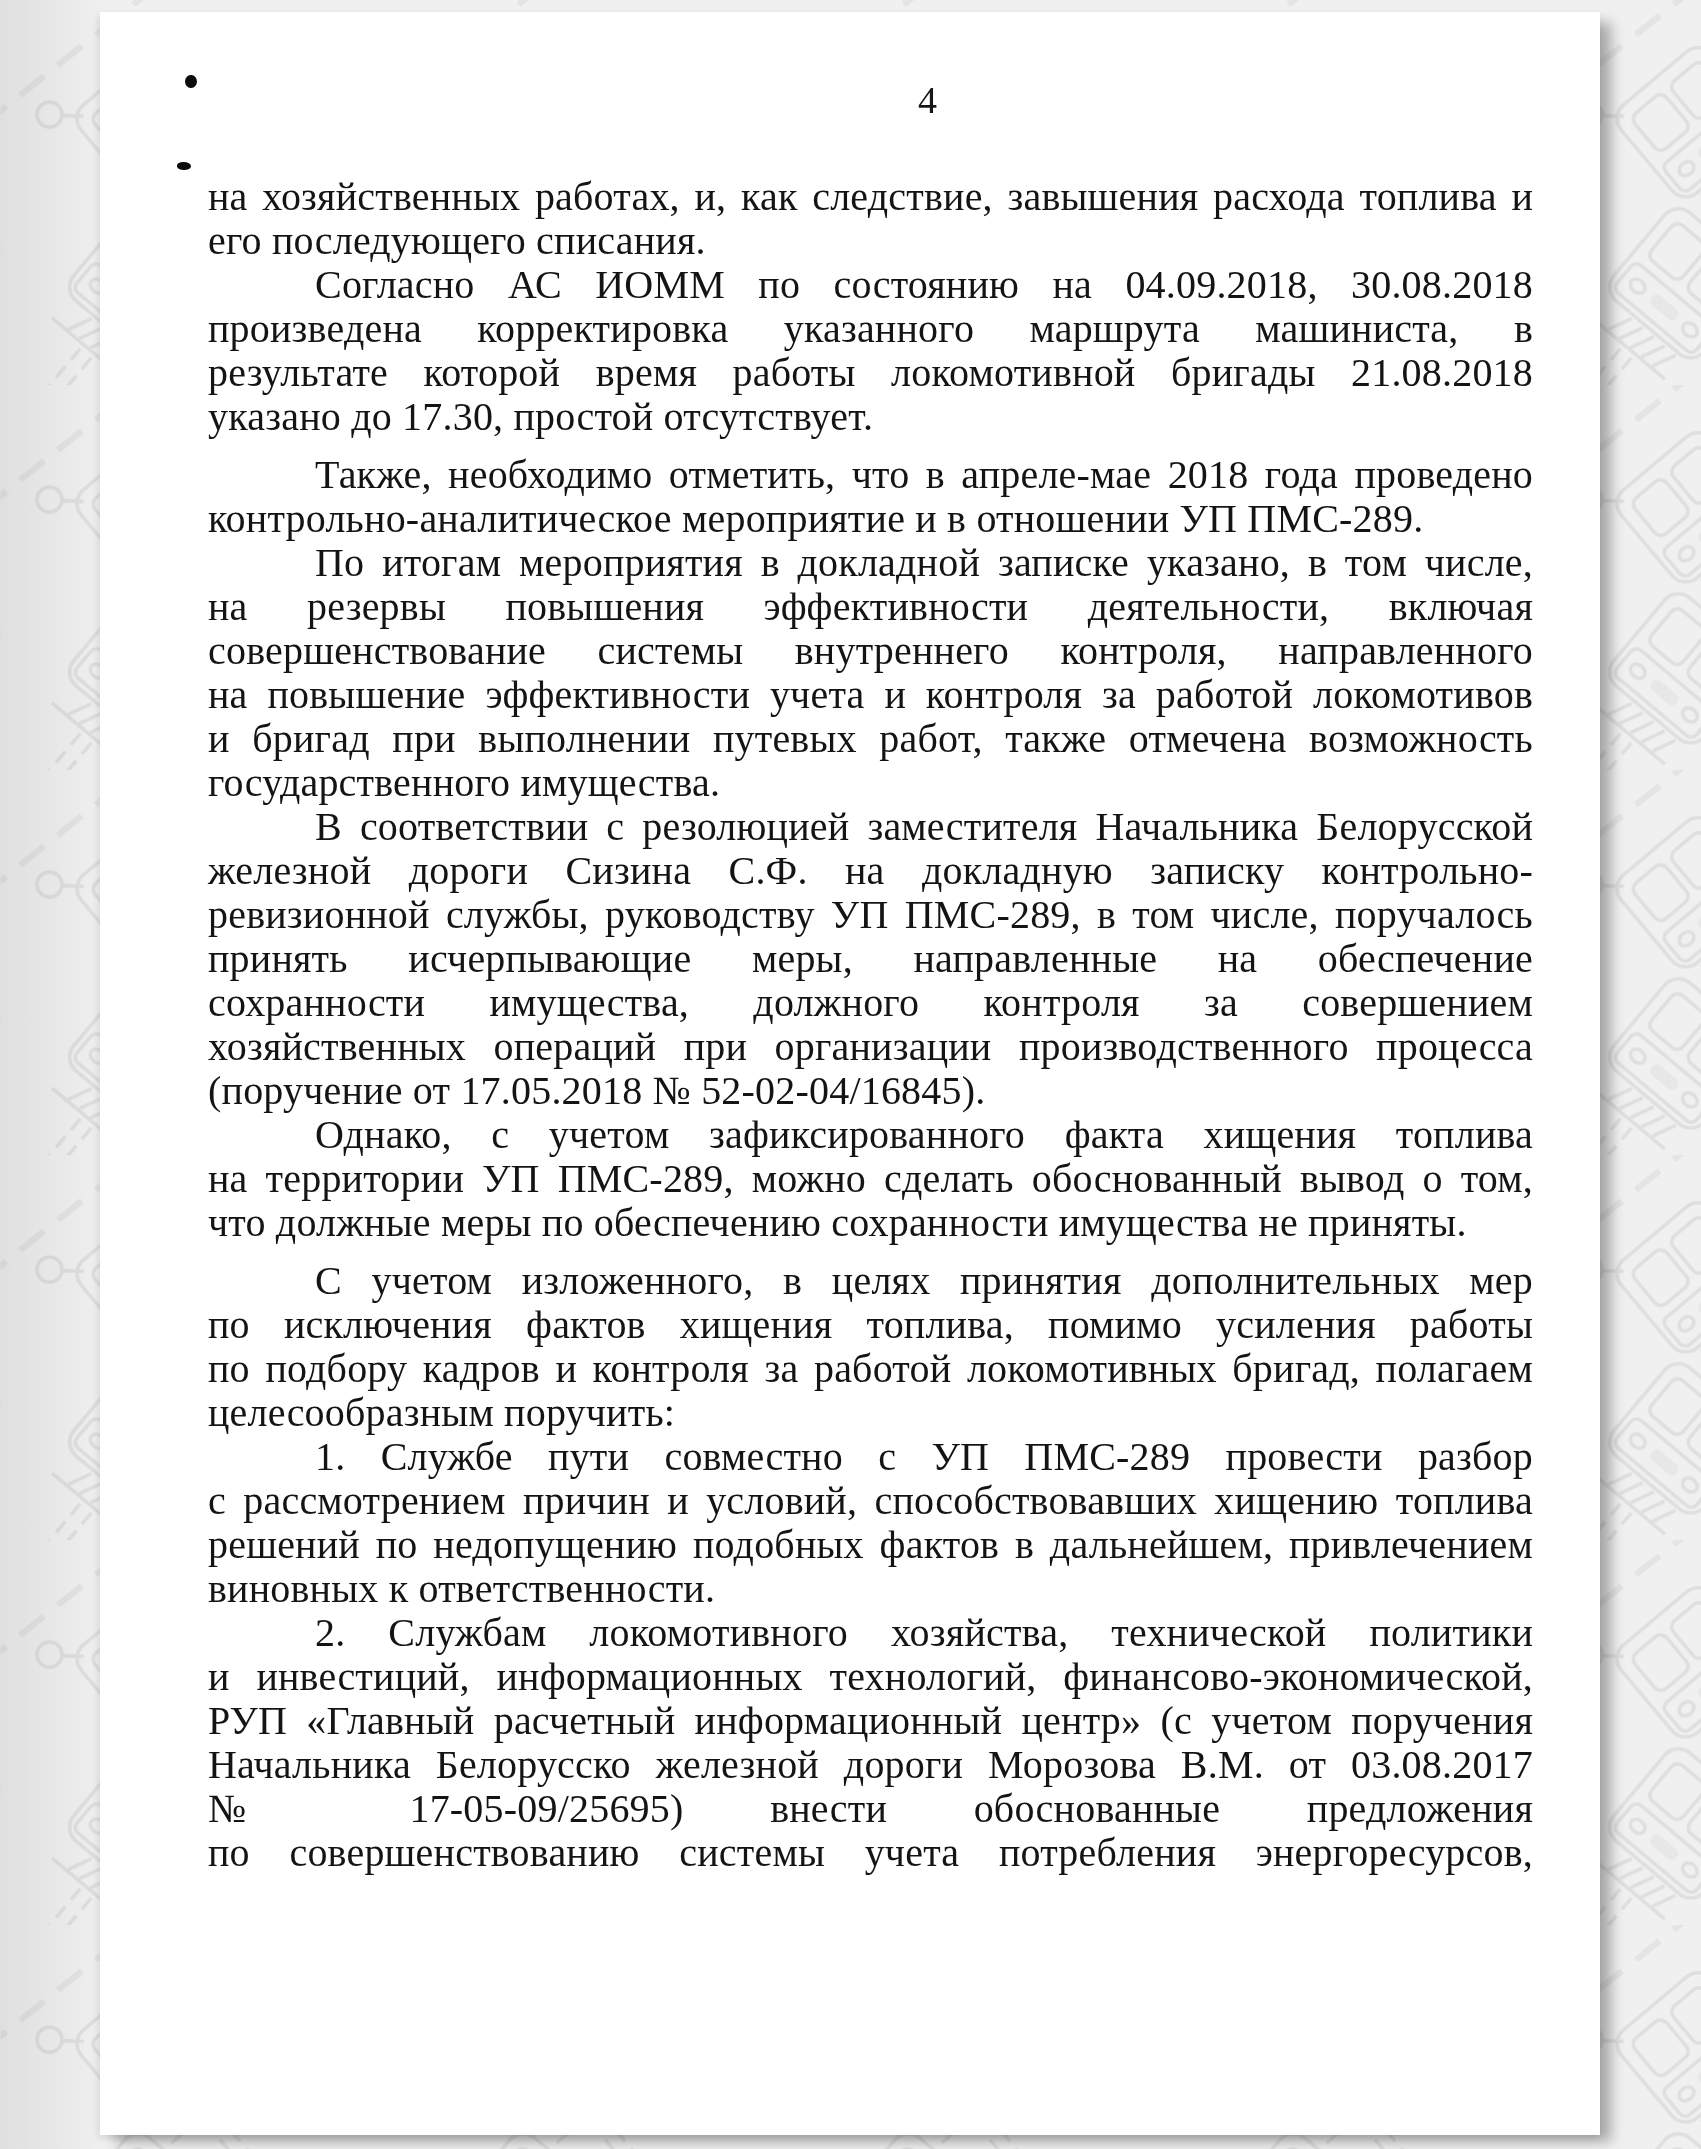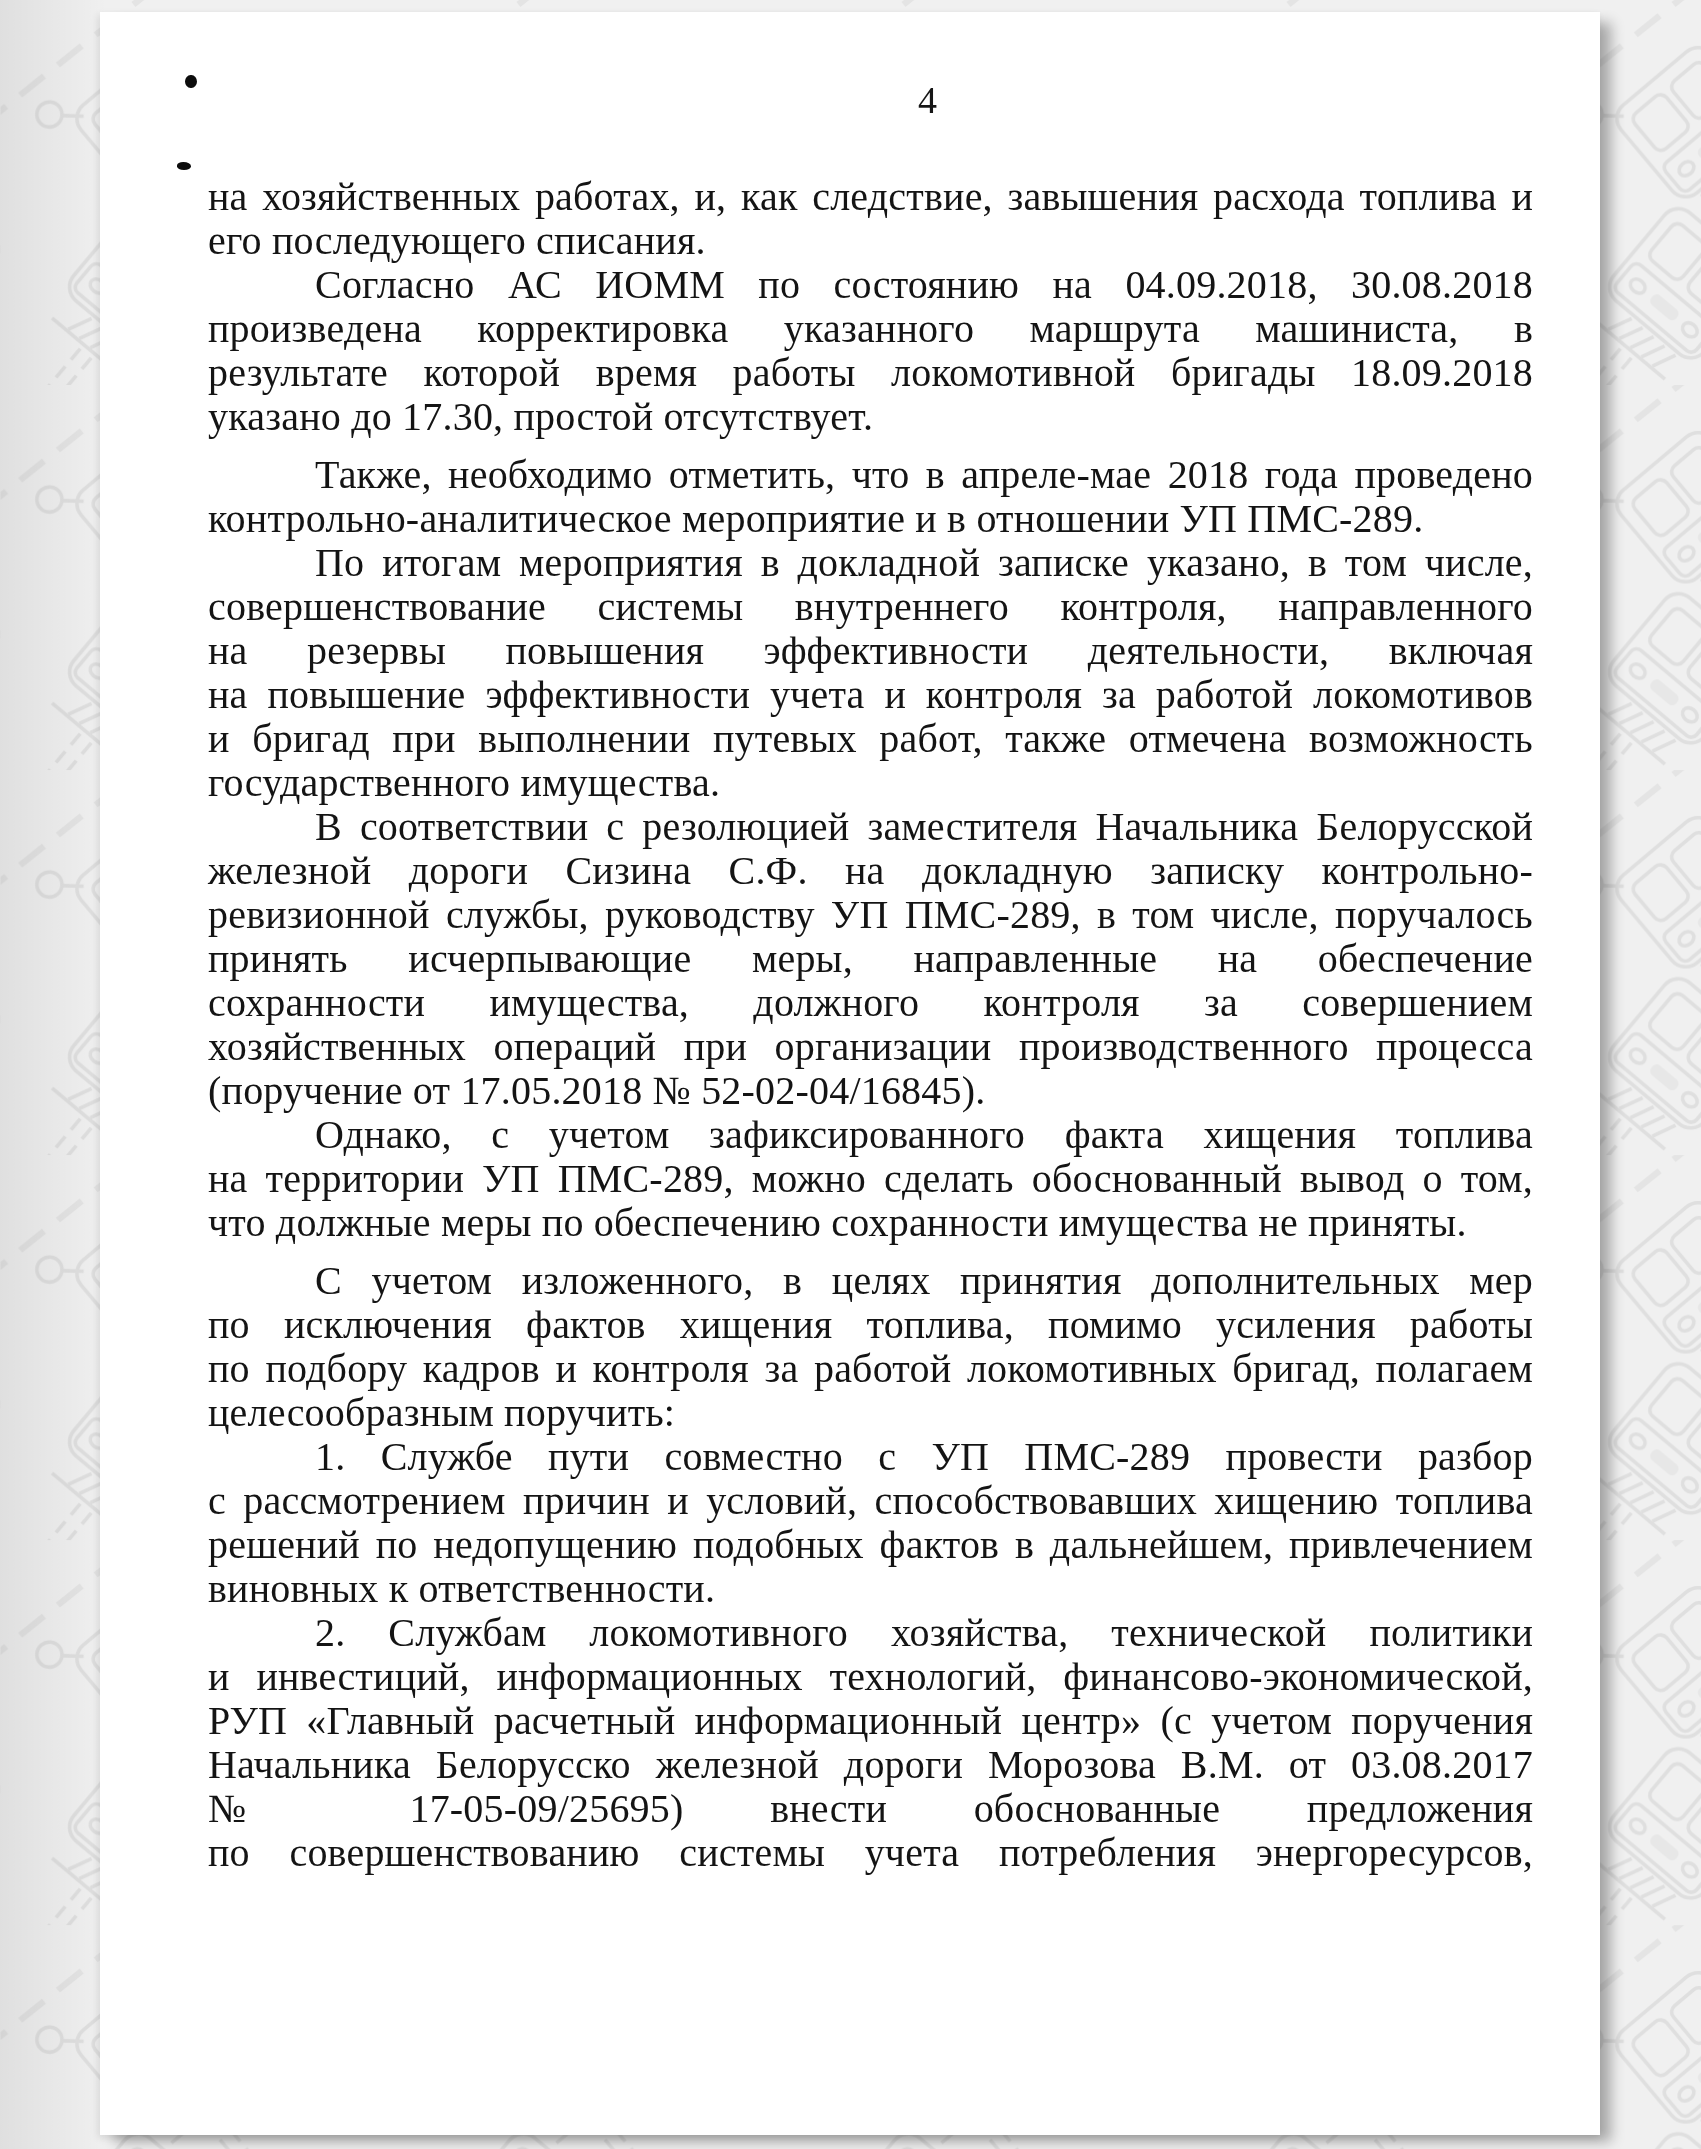--- a/index.html
+++ b/index.html
@@ -67,31 +67,31 @@
     <div class="speck s2"></div>
     <div class="page-number">4</div>
     <div class="doc-body" id="doc-body">
         <div class="paragraph">
           <div class="line">на хозяйственных работах, и, как следствие, завышения расхода топлива и</div>
           <div class="line lastline">его последующего списания.</div>
         </div>
         <div class="paragraph">
           <div class="line first-indent">Согласно АС ИОММ по состоянию на 04.09.2018, 30.08.2018</div>
           <div class="line">произведена корректировка указанного маршрута машиниста, в</div>
-          <div class="line">результате которой время работы локомотивной бригады 18.09.2018</div>
+          <div class="line">результате которой время работы локомотивной бригады 21.08.2018</div>
           <div class="line lastline">указано до 17.30, простой отсутствует.</div>
         </div>
         <div class="paragraph gap-before">
           <div class="line first-indent">Также, необходимо отметить, что в апреле-мае 2018 года проведено</div>
           <div class="line lastline">контрольно-аналитическое мероприятие и в отношении УП ПМС-289.</div>
         </div>
         <div class="paragraph">
           <div class="line first-indent">По итогам мероприятия в докладной записке указано, в том числе,</div>
+          <div class="line">на резервы повышения эффективности деятельности, включая</div>
           <div class="line">совершенствование системы внутреннего контроля, направленного</div>
-          <div class="line">на резервы повышения эффективности деятельности, включая</div>
           <div class="line">на повышение эффективности учета и контроля за работой локомотивов</div>
           <div class="line">и бригад при выполнении путевых работ, также отмечена возможность</div>
           <div class="line lastline">государственного имущества.</div>
         </div>
         <div class="paragraph">
           <div class="line first-indent">В соответствии с резолюцией заместителя Начальника Белорусской</div>
           <div class="line">железной дороги Сизина С.Ф. на докладную записку контрольно-</div>
           <div class="line">ревизионной службы, руководству УП ПМС-289, в том числе, поручалось</div>
           <div class="line">принять исчерпывающие меры, направленные на обеспечение</div>
           <div class="line">сохранности имущества, должного контроля за совершением</div>

